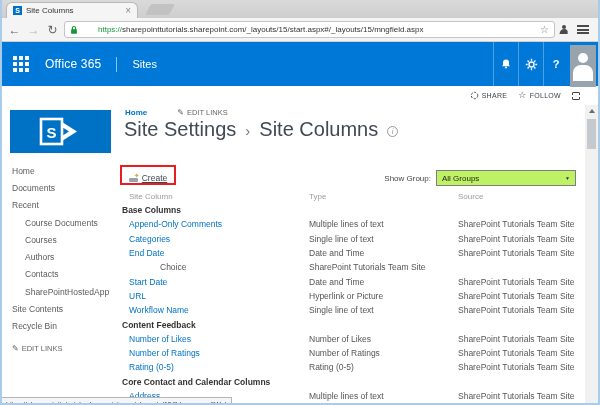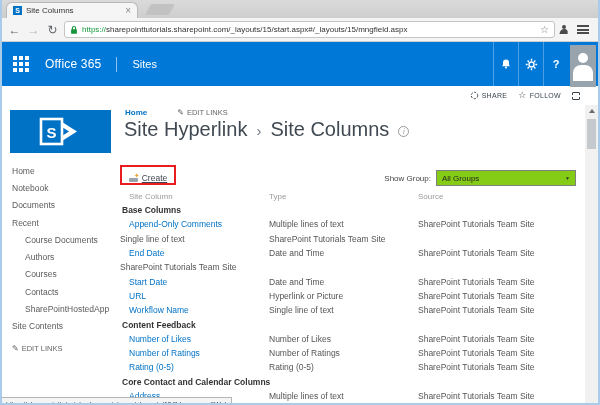--- a/index.html
+++ b/index.html
@@ -22,21 +22,21 @@
             transform:skewX(-28deg); border-radius:2px; }
 
   
   .toolbar { height:24px; background:#f4f4f4; border-bottom:1px solid #cfcfcf;
              display:flex; align-items:center; padding:0 5px; gap:4px; }
   .nav-btn { font-size:12px; color:#5f6368; width:15px; text-align:center; line-height:1; }
   .nav-btn.disabled { color:#b4b4b4; }
   .omnibox { flex:1; height:17px; background:#fff; border:1px solid #c4c4c4; border-radius:3px;
              display:flex; align-items:center; gap:4px; padding:0 5px; min-width:0; }
   .url { font-size:8px; color:#333; white-space:nowrap; overflow:hidden; flex:1; }
-  .url .scheme { color:#149639; }
+  .url .scheme { color:#149639;margin-left:16px; }
   .bookmark-star { font-size:10px; color:#777; line-height:1; }
   .profile-glyph { width:10px; height:10px; position:relative; }
   .profile-glyph:before { content:""; position:absolute; left:3px; top:0; width:4px; height:4px;
                           border-radius:50%; background:#4a4a4a; }
   .profile-glyph:after { content:""; position:absolute; left:1px; top:4.5px; width:8px; height:5px;
                          border-radius:4px 4px 0 0; background:#4a4a4a; transform:skewX(-12deg); }
   .menu-btn { width:12px; height:9px; border-top:2px solid #4a4a4a; border-bottom:2px solid #4a4a4a;
               position:relative; margin:0 4px; }
   .menu-btn:before { content:""; position:absolute; left:0; right:0; top:1.5px; height:2px; background:#4a4a4a; }
 
@@ -89,27 +89,27 @@
   .create-box { position:absolute; left:118px; top:79px; width:56px; height:20px;
                 border:2px solid #ea1c20; display:flex; align-items:flex-end; justify-content:center; gap:3px; }
   .create-icon { position:relative; width:10px; height:8px; }
   .create-icon .bar { position:absolute; left:0; bottom:1px; width:9px; height:4px;
                       background:#9aa3ab; border-radius:1px; }
   .create-icon .spark { position:absolute; right:-1px; top:-3px; color:#e8a33d; font-size:7px; }
   .create-link { font-size:8.5px; color:#3d454d; text-decoration:underline; }
 
   .showgroup { position:absolute; top:84px; right:22px; display:flex; align-items:center; gap:5px;
                font-size:8px; color:#444; }
-  .select { width:140px; height:16px; border:1px solid #7f7f7f; background:#84cc16; padding:0 5px;
+  .select { width:140px; height:16px; border:1px solid #7f7f7f; background:#bef264; padding:0 5px;
             display:flex; align-items:center; justify-content:space-between; font-size:8px; color:#222; }
   .select-arrow { font-size:5px; color:#333; }
 
   .table { position:absolute; left:118px; top:103px; right:16px; }
   .thead { display:flex; height:14px; align-items:center; color:#9b9b9b; font-size:8px; }
-  .c1 { width:149px; padding-left:9px; } .c2 { width:149px; } .c3 { flex:1; }
+  .c1 { width:149px; padding-left:9px; } .c2 { width:149px;margin-left:40px; } .c3 { flex:1; }
   .group-head { height:14.3px; display:flex; align-items:center; font-size:8.5px; font-weight:bold;
                 color:#333; padding-left:2px; }
   .row { display:flex; height:14.3px; align-items:center; font-size:8.5px; color:#555;justify-content:center; }
   .row .c1 a { color:#0072c6; text-decoration:none; cursor:pointer; }
 
   .statusbar { position:absolute; left:0; top:311px; width:230px; height:15px; background:#f5f5f5;
                border:1px solid #b5b5b5; border-left:none; display:flex; align-items:center;
                padding:0 4px; font-size:7px; color:#3c3c3c; white-space:nowrap; overflow:hidden; z-index:5; }
 
   .scrollbar { position:absolute; right:0; top:19px; bottom:0; width:13px; background:#f1f1f1; z-index:6; }
@@ -213,38 +213,38 @@
 
     <div class="crumb">
       <span class="crumb-home">Home</span>
       <span class="crumb-edit">
         <span class="pencil">✎</span>
         <span>EDIT LINKS</span>
       </span>
     </div>
 
     <div class="page-title">
-      <span>Site Hyperlink</span>
+      <span>Site Settings</span>
       <span class="title-sep">›</span>
       <span>Site Columns</span>
       <span class="info-circle">i</span>
     </div>
 
     <div class="sidebar">
       <div>
           <div class="nav-item">Home</div>
-          <div class="nav-item">Notebook</div>
           <div class="nav-item">Documents</div>
           <div class="nav-item">Recent</div>
           <div class="nav-item indent">Course Documents</div>
+          <div class="nav-item indent">Courses</div>
           <div class="nav-item indent">Authors</div>
-          <div class="nav-item indent">Courses</div>
           <div class="nav-item indent">Contacts</div>
           <div class="nav-item indent">SharePointHostedApp</div>
           <div class="nav-item">Site Contents</div>
+          <div class="nav-item">Recycle Bin</div>
         </div>
       <div class="sidebar-edit">
         <span class="pencil">✎</span>
         <span>EDIT LINKS</span>
       </div>
     </div>
 
     <div class="create-box">
       <span class="create-icon">
         <span class="bar"></span>
@@ -268,29 +268,31 @@
         <span class="c3">Source</span>
       </div>
       <div>
           <div class="group-head">Base Columns</div>
           <div class="row">
             <span class="c1"><a>Append-Only Comments</a></span>
             <span class="c2">Multiple lines of text</span>
             <span class="c3">SharePoint Tutorials Team Site</span>
           </div>
           <div class="row">
+            <span class="c1"><a>Categories</a></span>
             <span class="c2">Single line of text</span>
             <span class="c3">SharePoint Tutorials Team Site</span>
           </div>
           <div class="row">
             <span class="c1"><a>End Date</a></span>
             <span class="c2">Date and Time</span>
             <span class="c3">SharePoint Tutorials Team Site</span>
           </div>
           <div class="row">
+            <span class="c2">Choice</span>
             <span class="c3">SharePoint Tutorials Team Site</span>
           </div>
           <div class="row">
             <span class="c1"><a>Start Date</a></span>
             <span class="c2">Date and Time</span>
             <span class="c3">SharePoint Tutorials Team Site</span>
           </div>
           <div class="row">
             <span class="c1"><a>URL</a></span>
             <span class="c2">Hyperlink or Picture</span>

